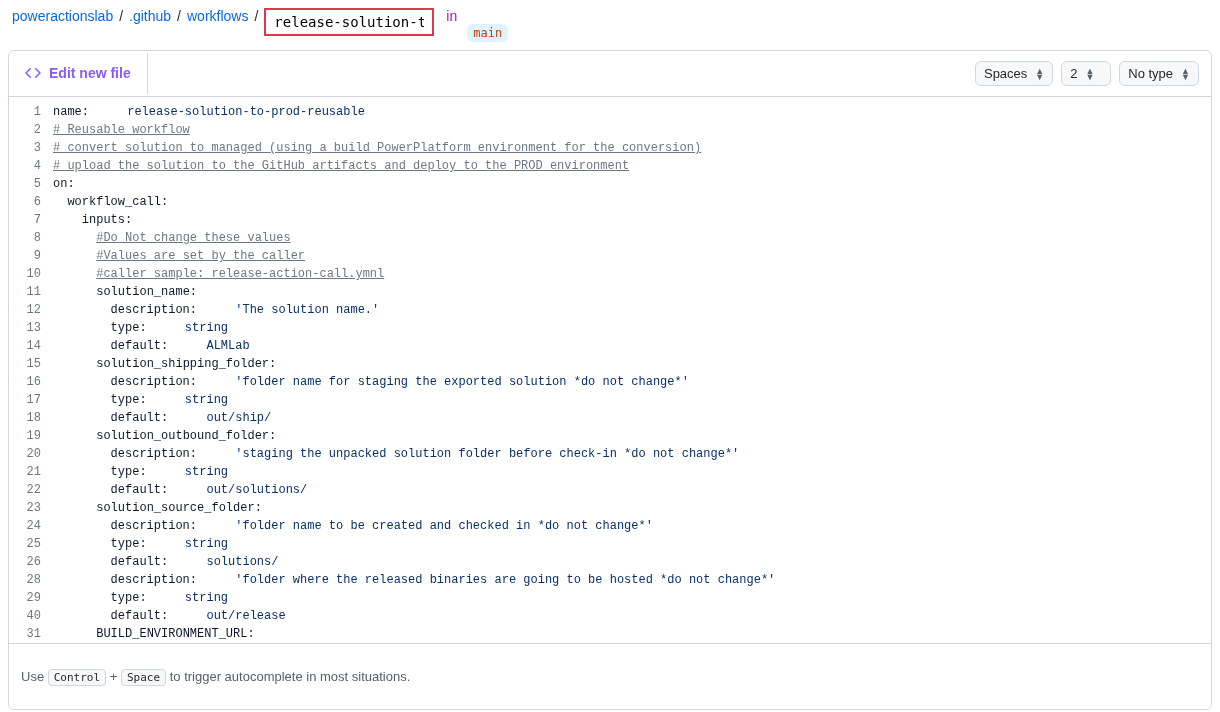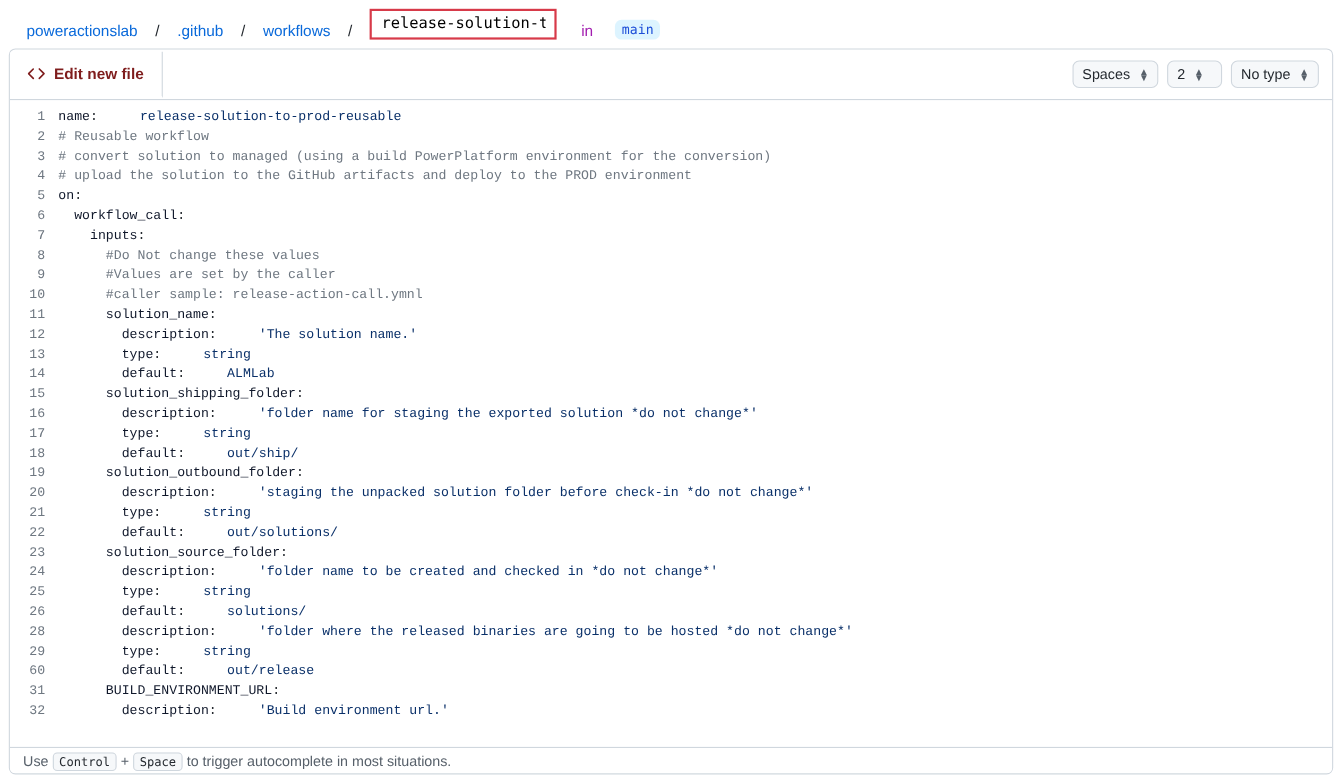--- a/index.html
+++ b/index.html
@@ -6,46 +6,47 @@
 body {
   font-family: -apple-system, BlinkMacSystemFont, "Segoe UI", Helvetica, Arial, sans-serif;
   font-size: 14px;
   color: #24292f;
   background: #fff;
   width: 1220px;
   height: 712px;
   overflow: hidden;
 }
 .breadcrumb {
-  padding: 8px 24px;
-  display: flex;
-  align-items: flex-end;
-  gap: 16px;
+  padding: 8px 12px;
+  display: flex;
+  align-items: flex-start;
+  gap: 6px;
   font-size: 14px;
 }
 .breadcrumb a { color: #0969da; text-decoration: none; }
 .breadcrumb .sep { color: #24292f; }
 .filename-input {
   font-family: ui-monospace, SFMono-Regular, "SF Mono", Menlo, Consolas, monospace;
   font-size: 14px;
   padding: 4px 8px;
   border: 2px solid #d73a49;
   background: #fff;
   width: 170px;
 }
 .in-label { margin-left: 6px; color: #a21caf; }
 .branch-badge {
   display: inline-block;
   background: #ddf4ff;
-  color: #1d4ed8;
+  color: #c2410c;
   font-family: ui-monospace, SFMono-Regular, Menlo, Consolas, monospace;
   font-size: 12px;
   padding: 2px 6px;
   border-radius: 6px;
   margin-left: 4px;
+  margin-top: 16px;
 }
 .editor-box {
   border: 1px solid #d0d7de;
   border-radius: 6px;
   margin: 0 8px;
   height: 660px;
   display: flex;
   flex-direction: column;
   overflow: hidden;
 }
@@ -60,21 +61,21 @@
   align-items: center;
   gap: 8px;
   padding: 12px 16px;
   font-size: 14px;
   color: #57606a;
   border-right: 1px solid #d0d7de;
   cursor: pointer;
 }
 .tab.active {
   background: #fff;
-  color: #7f1d1d;
+  color: #8b5cf6;
   font-weight: 600;
   border-bottom: 2px solid transparent;
 }
 .tab .icon { width: 16px; height: 16px; fill: currentColor; }
 .spacer { flex: 1; }
 .selectors { display: flex; gap: 8px; padding-right: 12px; }
 .select-box {
   border: 1px solid #d0d7de;
   border-radius: 6px;
   background: #f6f8fa;
@@ -100,24 +101,24 @@
   width: 44px;
   text-align: right;
   padding-right: 12px;
   color: #6e7781;
   user-select: none;
   flex-shrink: 0;
 }
 .code-text { flex: 1; }
 .k-key { color: #0f172a; }
 .k-str { color: #0a3069; margin-left: 31px; }
-.k-cmt { color: #6e7781; }
+.k-cmt { color: #6e7781; text-decoration: underline; }
 .footer {
   border-top: 1px solid #d0d7de;
-  padding: 4px 12px;
+  padding: 25px 12px;
   font-size: 13px;
   color: #57606a;
   background: #fff;
 }
 .kbd {
   border: 1px solid #d0d7de;
   border-radius: 4px;
   padding: 1px 5px;
   font-family: ui-monospace, Menlo, Consolas, monospace;
   font-size: 11px;
@@ -200,21 +201,21 @@
       <div class="code-line"><div class="gutter">19</div><div class="code-text"><span>      </span><span class="k-key">solution_outbound_folder</span><span>:</span></div></div>
       <div class="code-line"><div class="gutter">20</div><div class="code-text"><span>        </span><span class="k-key">description</span><span>: </span><span class="k-str">'staging the unpacked solution folder before check-in *do not change*'</span></div></div>
       <div class="code-line"><div class="gutter">21</div><div class="code-text"><span>        </span><span class="k-key">type</span><span>: </span><span class="k-str">string</span></div></div>
       <div class="code-line"><div class="gutter">22</div><div class="code-text"><span>        </span><span class="k-key">default</span><span>: </span><span class="k-str">out/solutions/</span></div></div>
       <div class="code-line"><div class="gutter">23</div><div class="code-text"><span>      </span><span class="k-key">solution_source_folder</span><span>:</span></div></div>
       <div class="code-line"><div class="gutter">24</div><div class="code-text"><span>        </span><span class="k-key">description</span><span>: </span><span class="k-str">'folder name to be created and checked in *do not change*'</span></div></div>
       <div class="code-line"><div class="gutter">25</div><div class="code-text"><span>        </span><span class="k-key">type</span><span>: </span><span class="k-str">string</span></div></div>
       <div class="code-line"><div class="gutter">26</div><div class="code-text"><span>        </span><span class="k-key">default</span><span>: </span><span class="k-str">solutions/</span></div></div>
       <div class="code-line"><div class="gutter">28</div><div class="code-text"><span>        </span><span class="k-key">description</span><span>: </span><span class="k-str">'folder where the released binaries are going to be hosted *do not change*'</span></div></div>
       <div class="code-line"><div class="gutter">29</div><div class="code-text"><span>        </span><span class="k-key">type</span><span>: </span><span class="k-str">string</span></div></div>
-      <div class="code-line"><div class="gutter">60</div><div class="code-text"><span>        </span><span class="k-key">default</span><span>: </span><span class="k-str">out/release</span></div></div>
+      <div class="code-line"><div class="gutter">40</div><div class="code-text"><span>        </span><span class="k-key">default</span><span>: </span><span class="k-str">out/release</span></div></div>
       <div class="code-line"><div class="gutter">31</div><div class="code-text"><span>      </span><span class="k-key">BUILD_ENVIRONMENT_URL</span><span>:</span></div></div>
       <div class="code-line"><div class="gutter">32</div><div class="code-text"><span>        </span><span class="k-key">description</span><span>: </span><span class="k-str">'Build environment url.'</span></div></div>
     </div>
 
   <div class="footer">
     <span>Use </span>
     <span class="kbd">Control</span>
     <span> + </span>
     <span class="kbd">Space</span>
     <span> to trigger autocomplete in most situations.</span>

